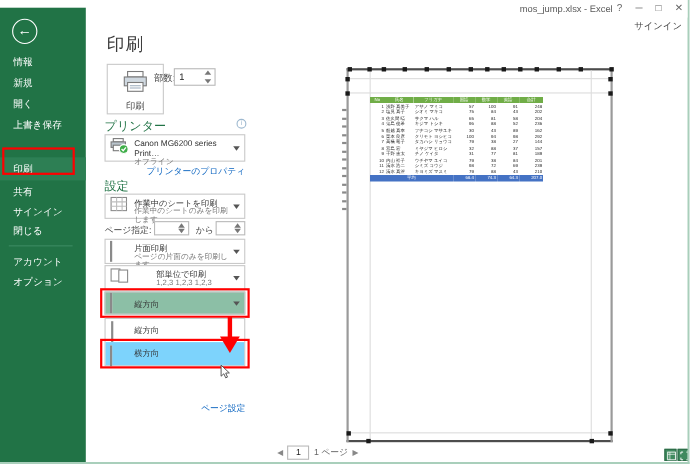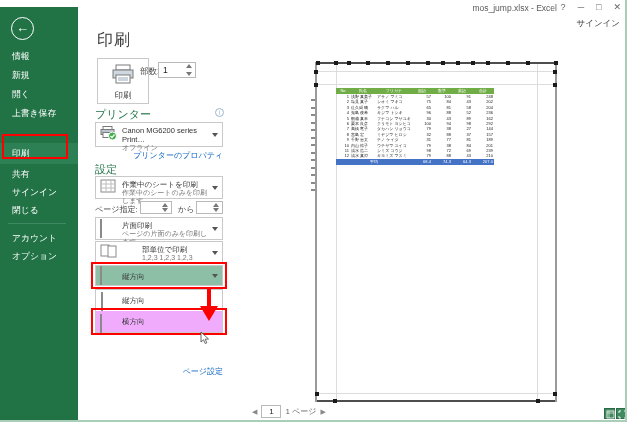--- a/index.html
+++ b/index.html
@@ -39,21 +39,21 @@
   .dd .t2 { font-size:7px; color:#777; line-height:8px; }
   .dd .caret { position:absolute; right:4px; top:50%; margin-top:-2px; width:0; height:0; border-left:3px solid transparent; border-right:3px solid transparent; border-top:4px solid #555; }
   .dd .ico { position:absolute; left:4px; top:50%; transform:translateY(-50%); }
   .dd .txt { margin-left:26px; padding:3px 10px 3px 0; }
   .link { position:absolute; font-size:8px; color:#0b64c0; }
   .pages-lbl { position:absolute; left:95px; top:204px; font-size:8px; color:#444; }
   .kara { position:absolute; left:178px; top:204px; font-size:8px; color:#444; }
   .dd-open { position:absolute; left:95px; top:289px; width:128px; border:1px solid #c9c9c9; background:#fff; }
   .opt { position:relative; height:21px; }
   .opt .olbl { position:absolute; left:26px; top:6px; font-size:7.5px; color:#333; }
-  .opt.hl { background:#f0abfc; }
+  .opt.hl { background:#7dd3fc; }
   .orient-sel { background:#8cbfa6 !important; }
   
   .pagev { width:12px; height:15px; background:#fff; border:1px solid #8a8a8a; position:relative; }
   .pageh { width:15px; height:12px; background:#fff; border:1px solid #8a8a8a; position:relative; }
   .pagelines { position:absolute; left:2px; right:2px; top:3px; height:1px; background:#bbb; box-shadow:0 3px 0 #bbb, 0 6px 0 #bbb; }
   
   .red-line { position:absolute; left:207px; top:288px; width:4px; height:19px; background:#f00; }
   .red-head { position:absolute; left:200px; top:306px; width:0; height:0; border-left:9px solid transparent; border-right:9px solid transparent; border-top:15px solid #f00; }
   
   .pv-line { position:absolute; background:#9a9a9a; }

